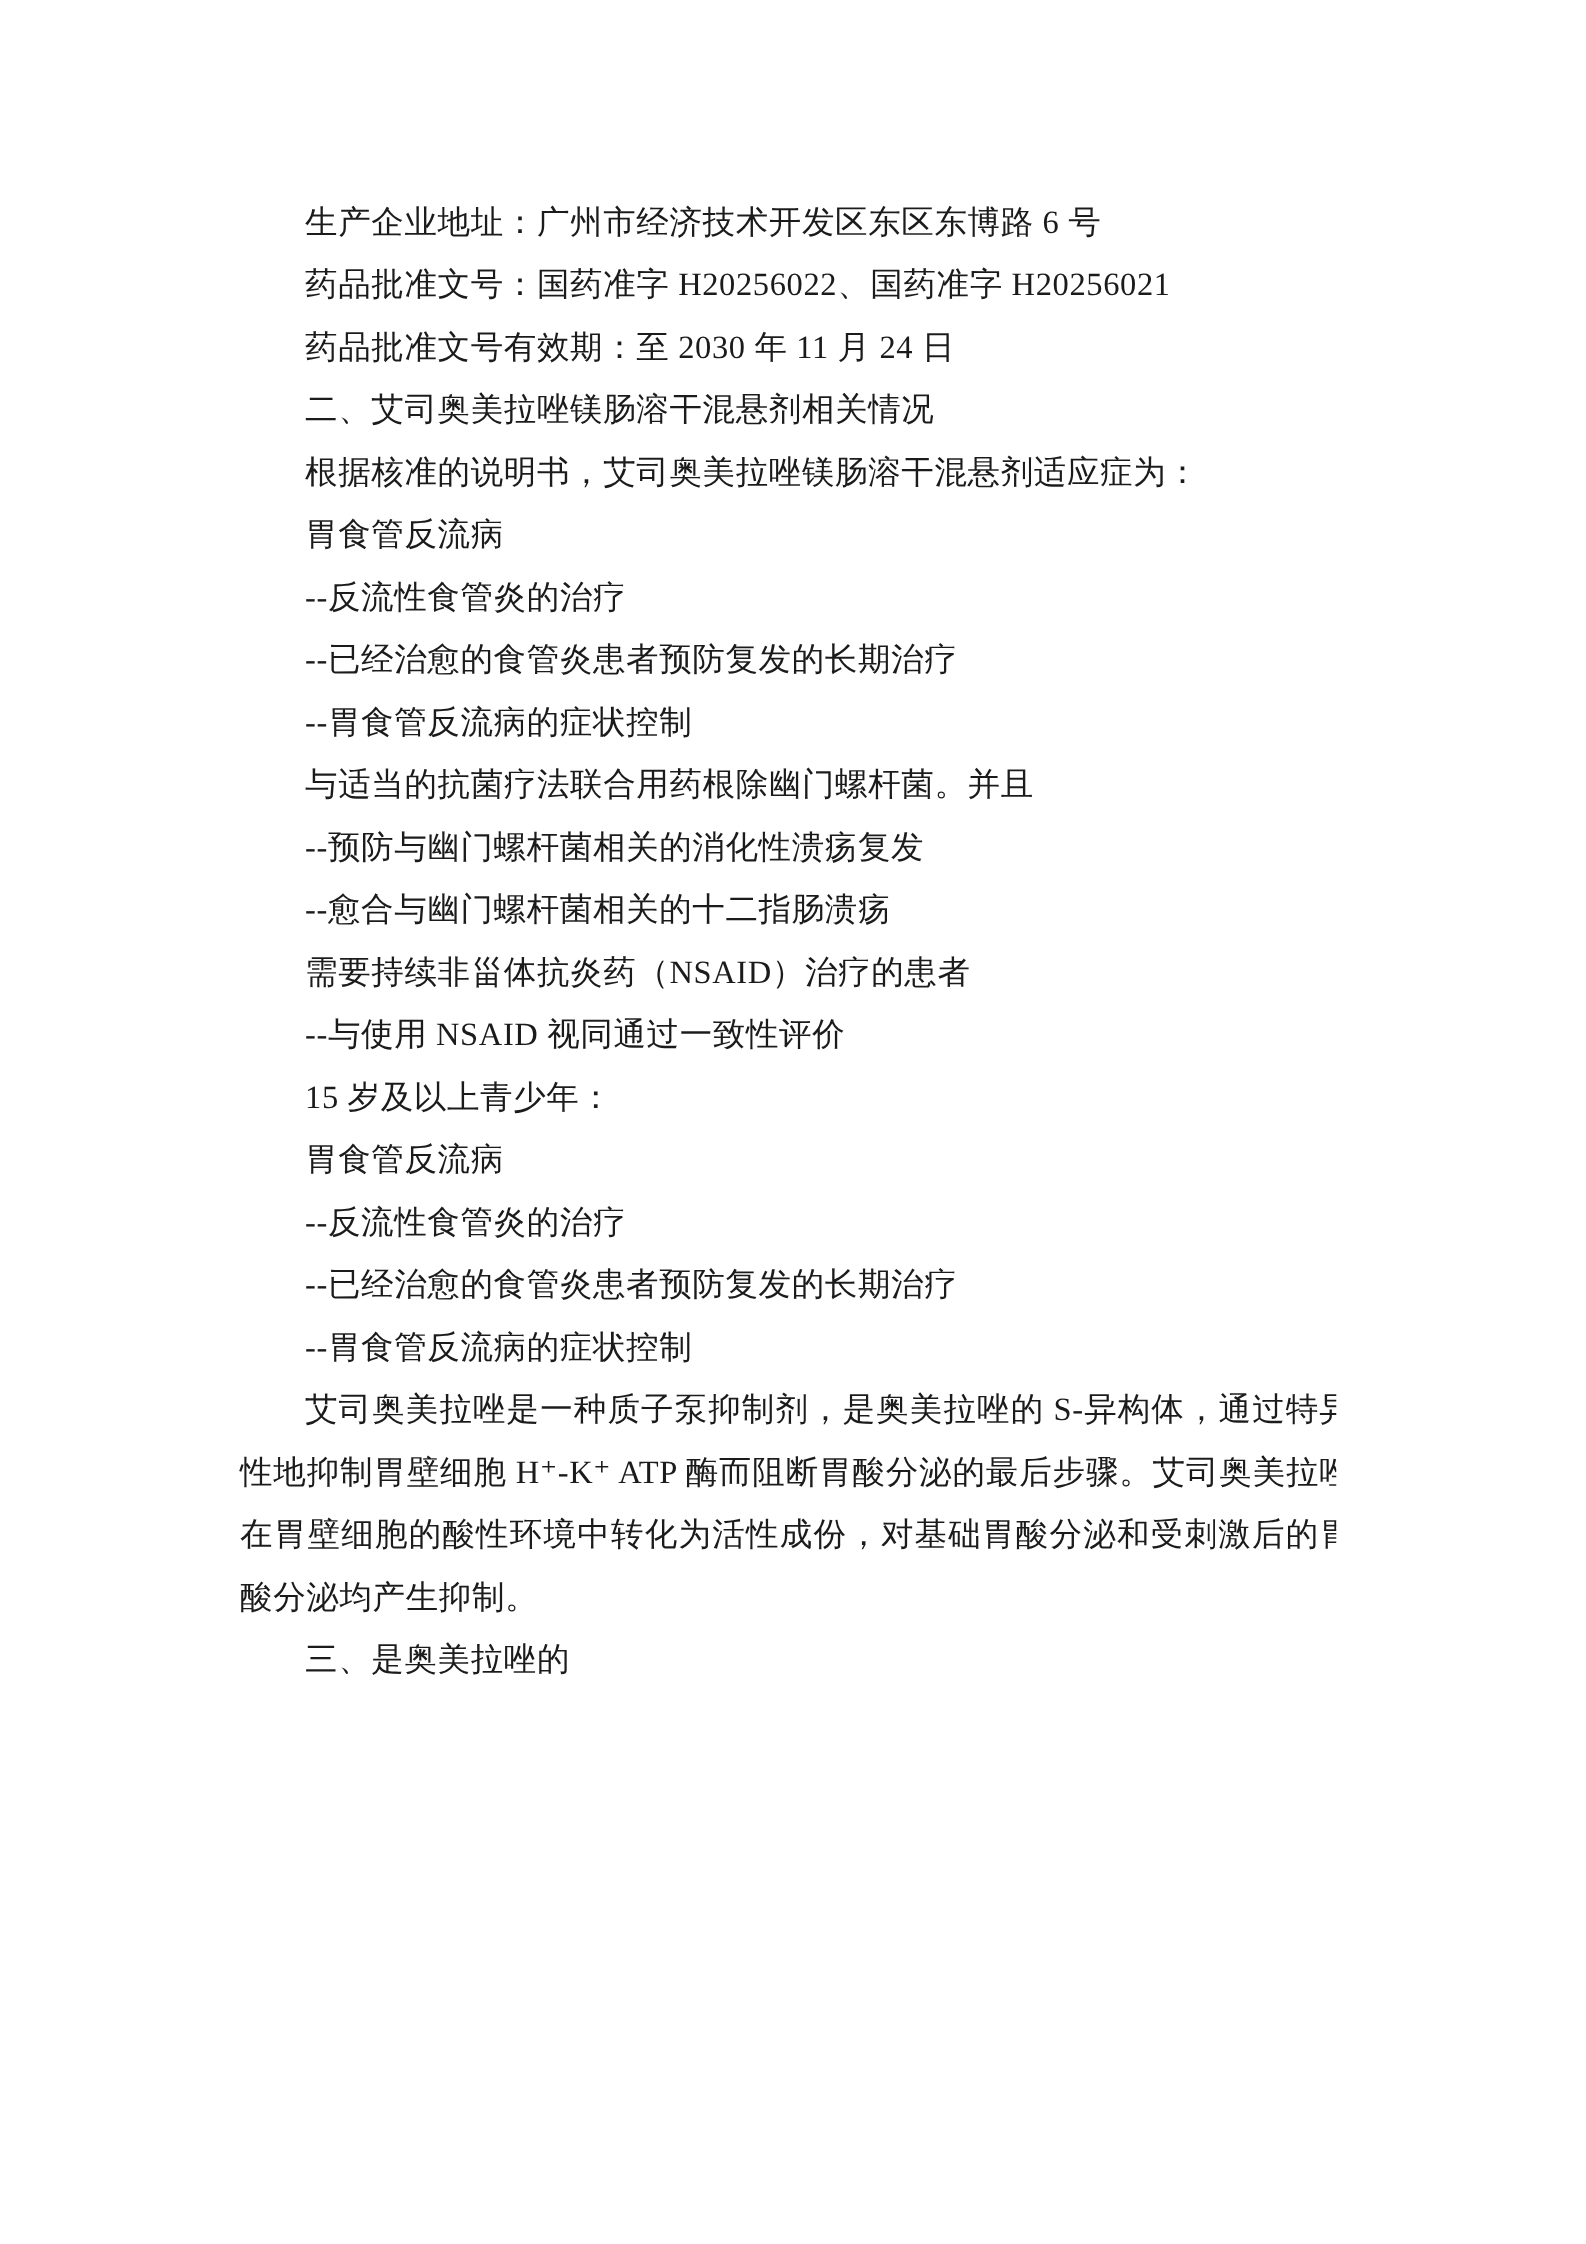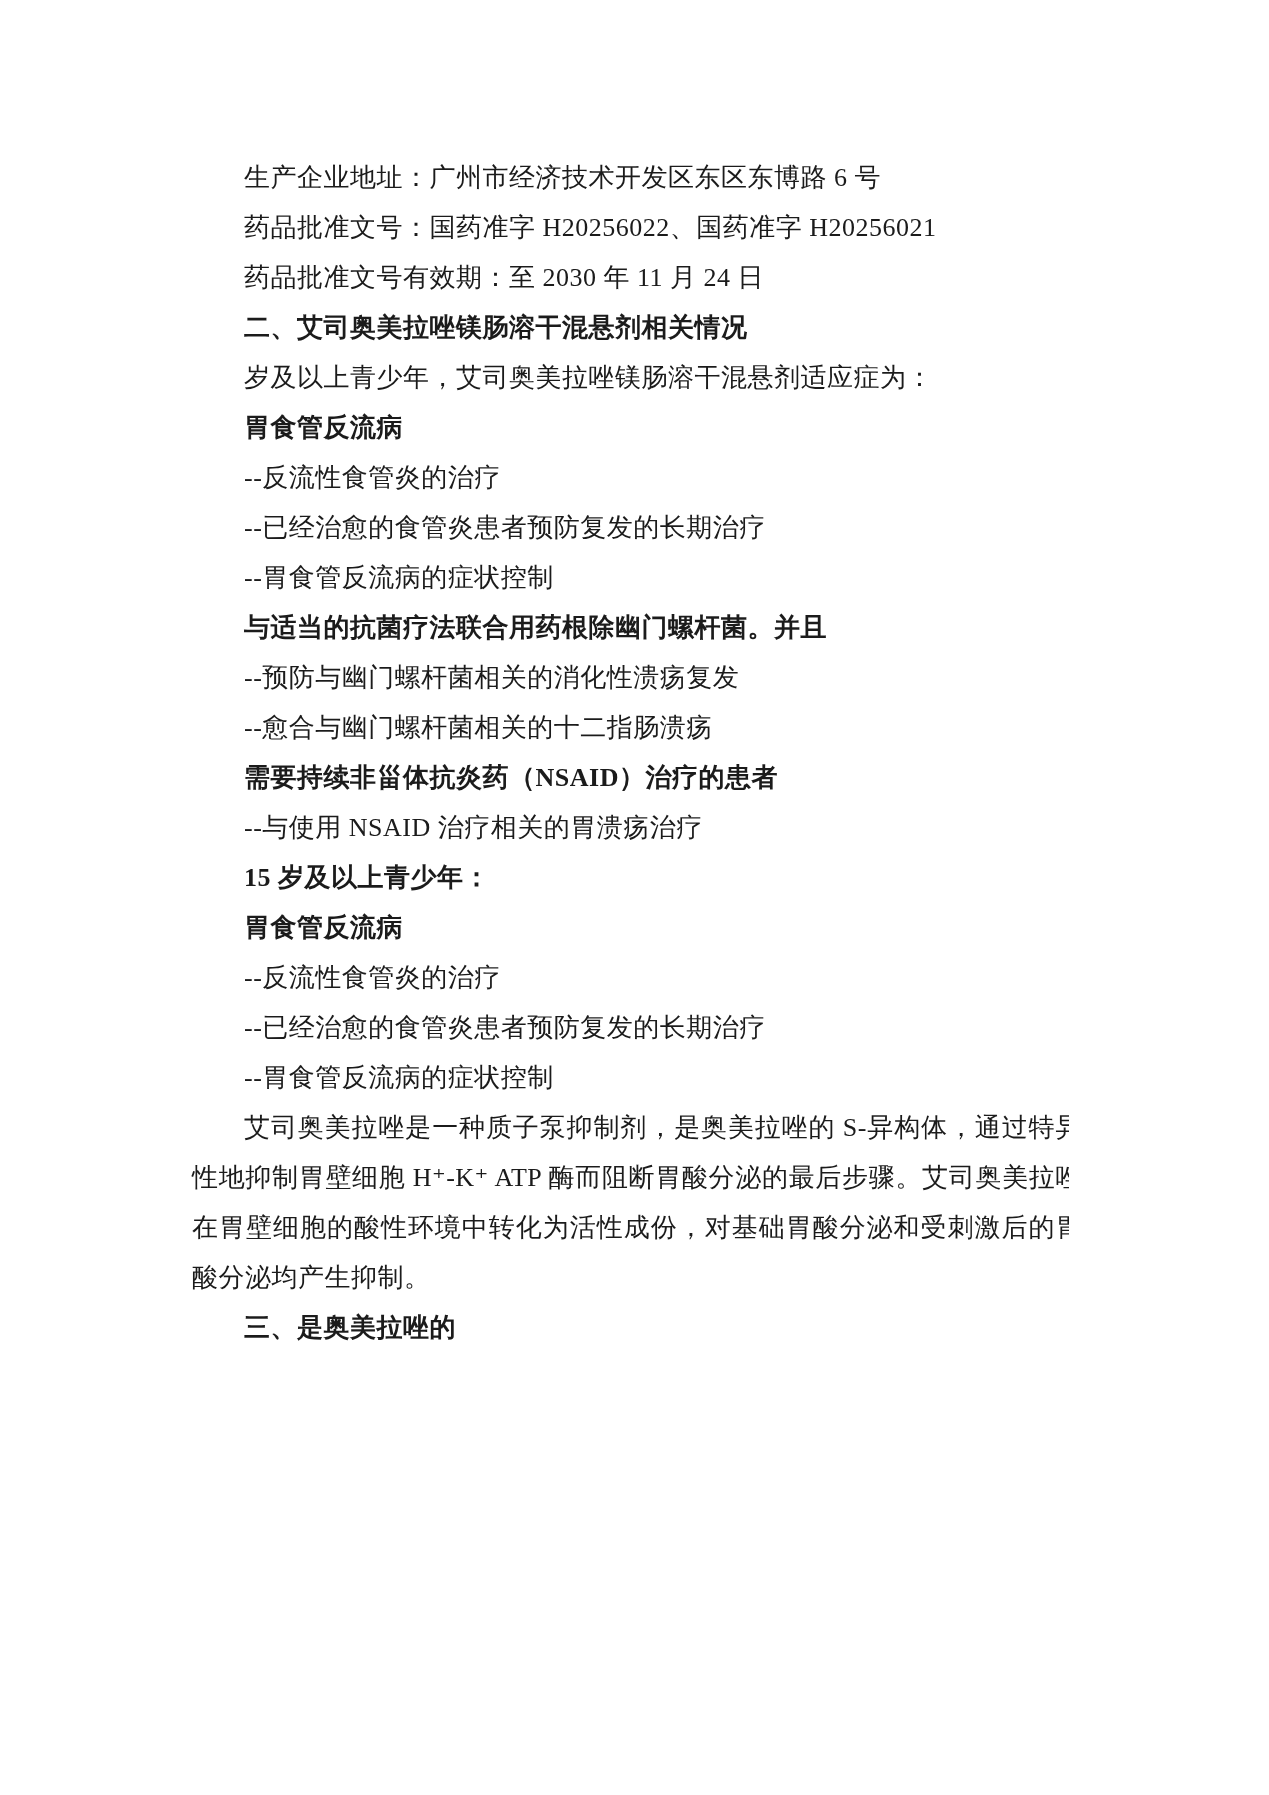--- a/index.html
+++ b/index.html
@@ -26,42 +26,42 @@
     font-family: "Liberation Serif", "DejaVu Serif", serif;
     font-size: 26px;
     line-height: 50px;
     color: #1b1b1b;
     text-indent: 2em;
     text-align: justify;
     letter-spacing: 0.5px;
     word-break: break-word;
   }
   .content p.bold {
-    font-weight: 700;
+    font-weight: 400;
   }
 </style>
 </head>
 <body>
 
 <div class="page">
   <div class="content">
     <p>生产企业地址：广州市经济技术开发区东区东博路 6 号</p>
     <p>药品批准文号：国药准字 H20256022、国药准字 H20256021</p>
     <p>药品批准文号有效期：至 2030 年 11 月 24 日</p>
     <p class="bold">二、艾司奥美拉唑镁肠溶干混悬剂相关情况</p>
-    <p>岁及以上青少年，艾司奥美拉唑镁肠溶干混悬剂适应症为：</p>
+    <p>根据核准的说明书，艾司奥美拉唑镁肠溶干混悬剂适应症为：</p>
     <p class="bold">胃食管反流病</p>
     <p>--反流性食管炎的治疗</p>
     <p>--已经治愈的食管炎患者预防复发的长期治疗</p>
     <p>--胃食管反流病的症状控制</p>
     <p class="bold">与适当的抗菌疗法联合用药根除幽门螺杆菌。并且</p>
     <p>--预防与幽门螺杆菌相关的消化性溃疡复发</p>
     <p>--愈合与幽门螺杆菌相关的十二指肠溃疡</p>
     <p class="bold">需要持续非甾体抗炎药（NSAID）治疗的患者</p>
-    <p>--与使用 NSAID 治疗相关的胃溃疡治疗</p>
+    <p>--与使用 NSAID 视同通过一致性评价</p>
     <p class="bold">15 岁及以上青少年：</p>
     <p class="bold">胃食管反流病</p>
     <p>--反流性食管炎的治疗</p>
     <p>--已经治愈的食管炎患者预防复发的长期治疗</p>
     <p>--胃食管反流病的症状控制</p>
     <p>艾司奥美拉唑是一种质子泵抑制剂，是奥美拉唑的 S-异构体，通过特异性地抑制胃壁细胞 H⁺-K⁺ ATP 酶而阻断胃酸分泌的最后步骤。艾司奥美拉唑在胃壁细胞的酸性环境中转化为活性成份，对基础胃酸分泌和受刺激后的胃酸分泌均产生抑制。</p>
     <p class="bold">三、是奥美拉唑的</p>
   </div>
 </div>
 

